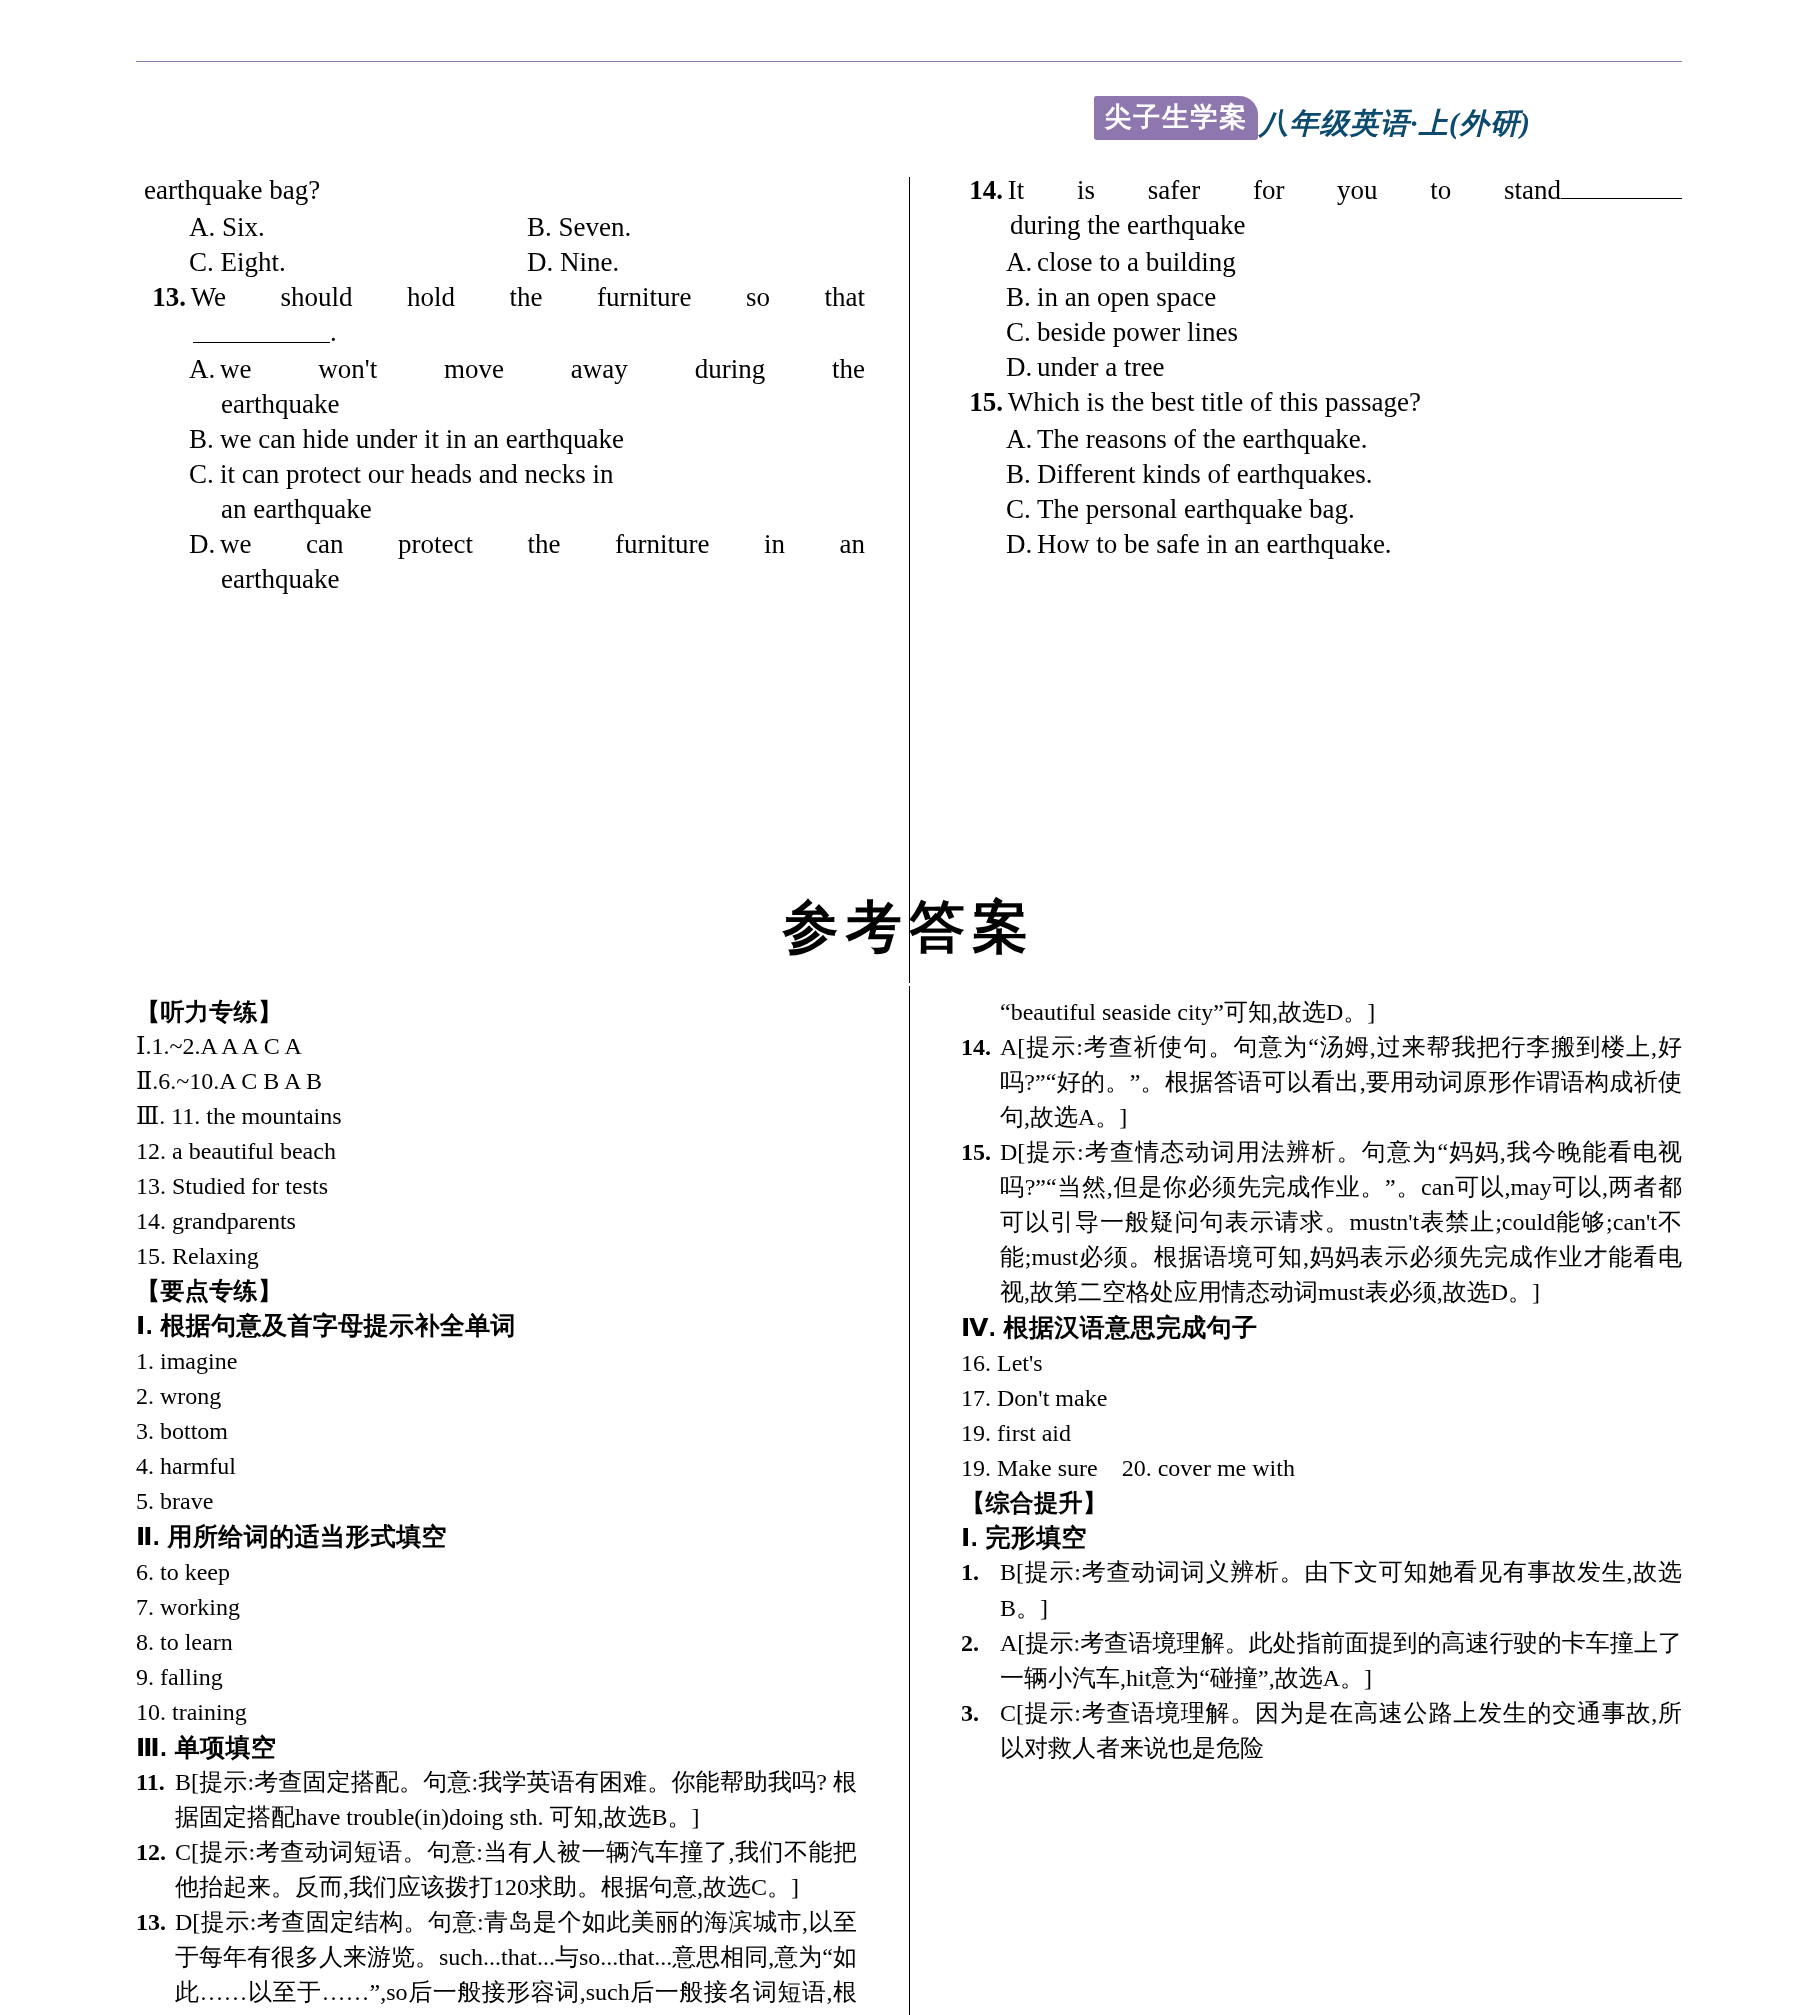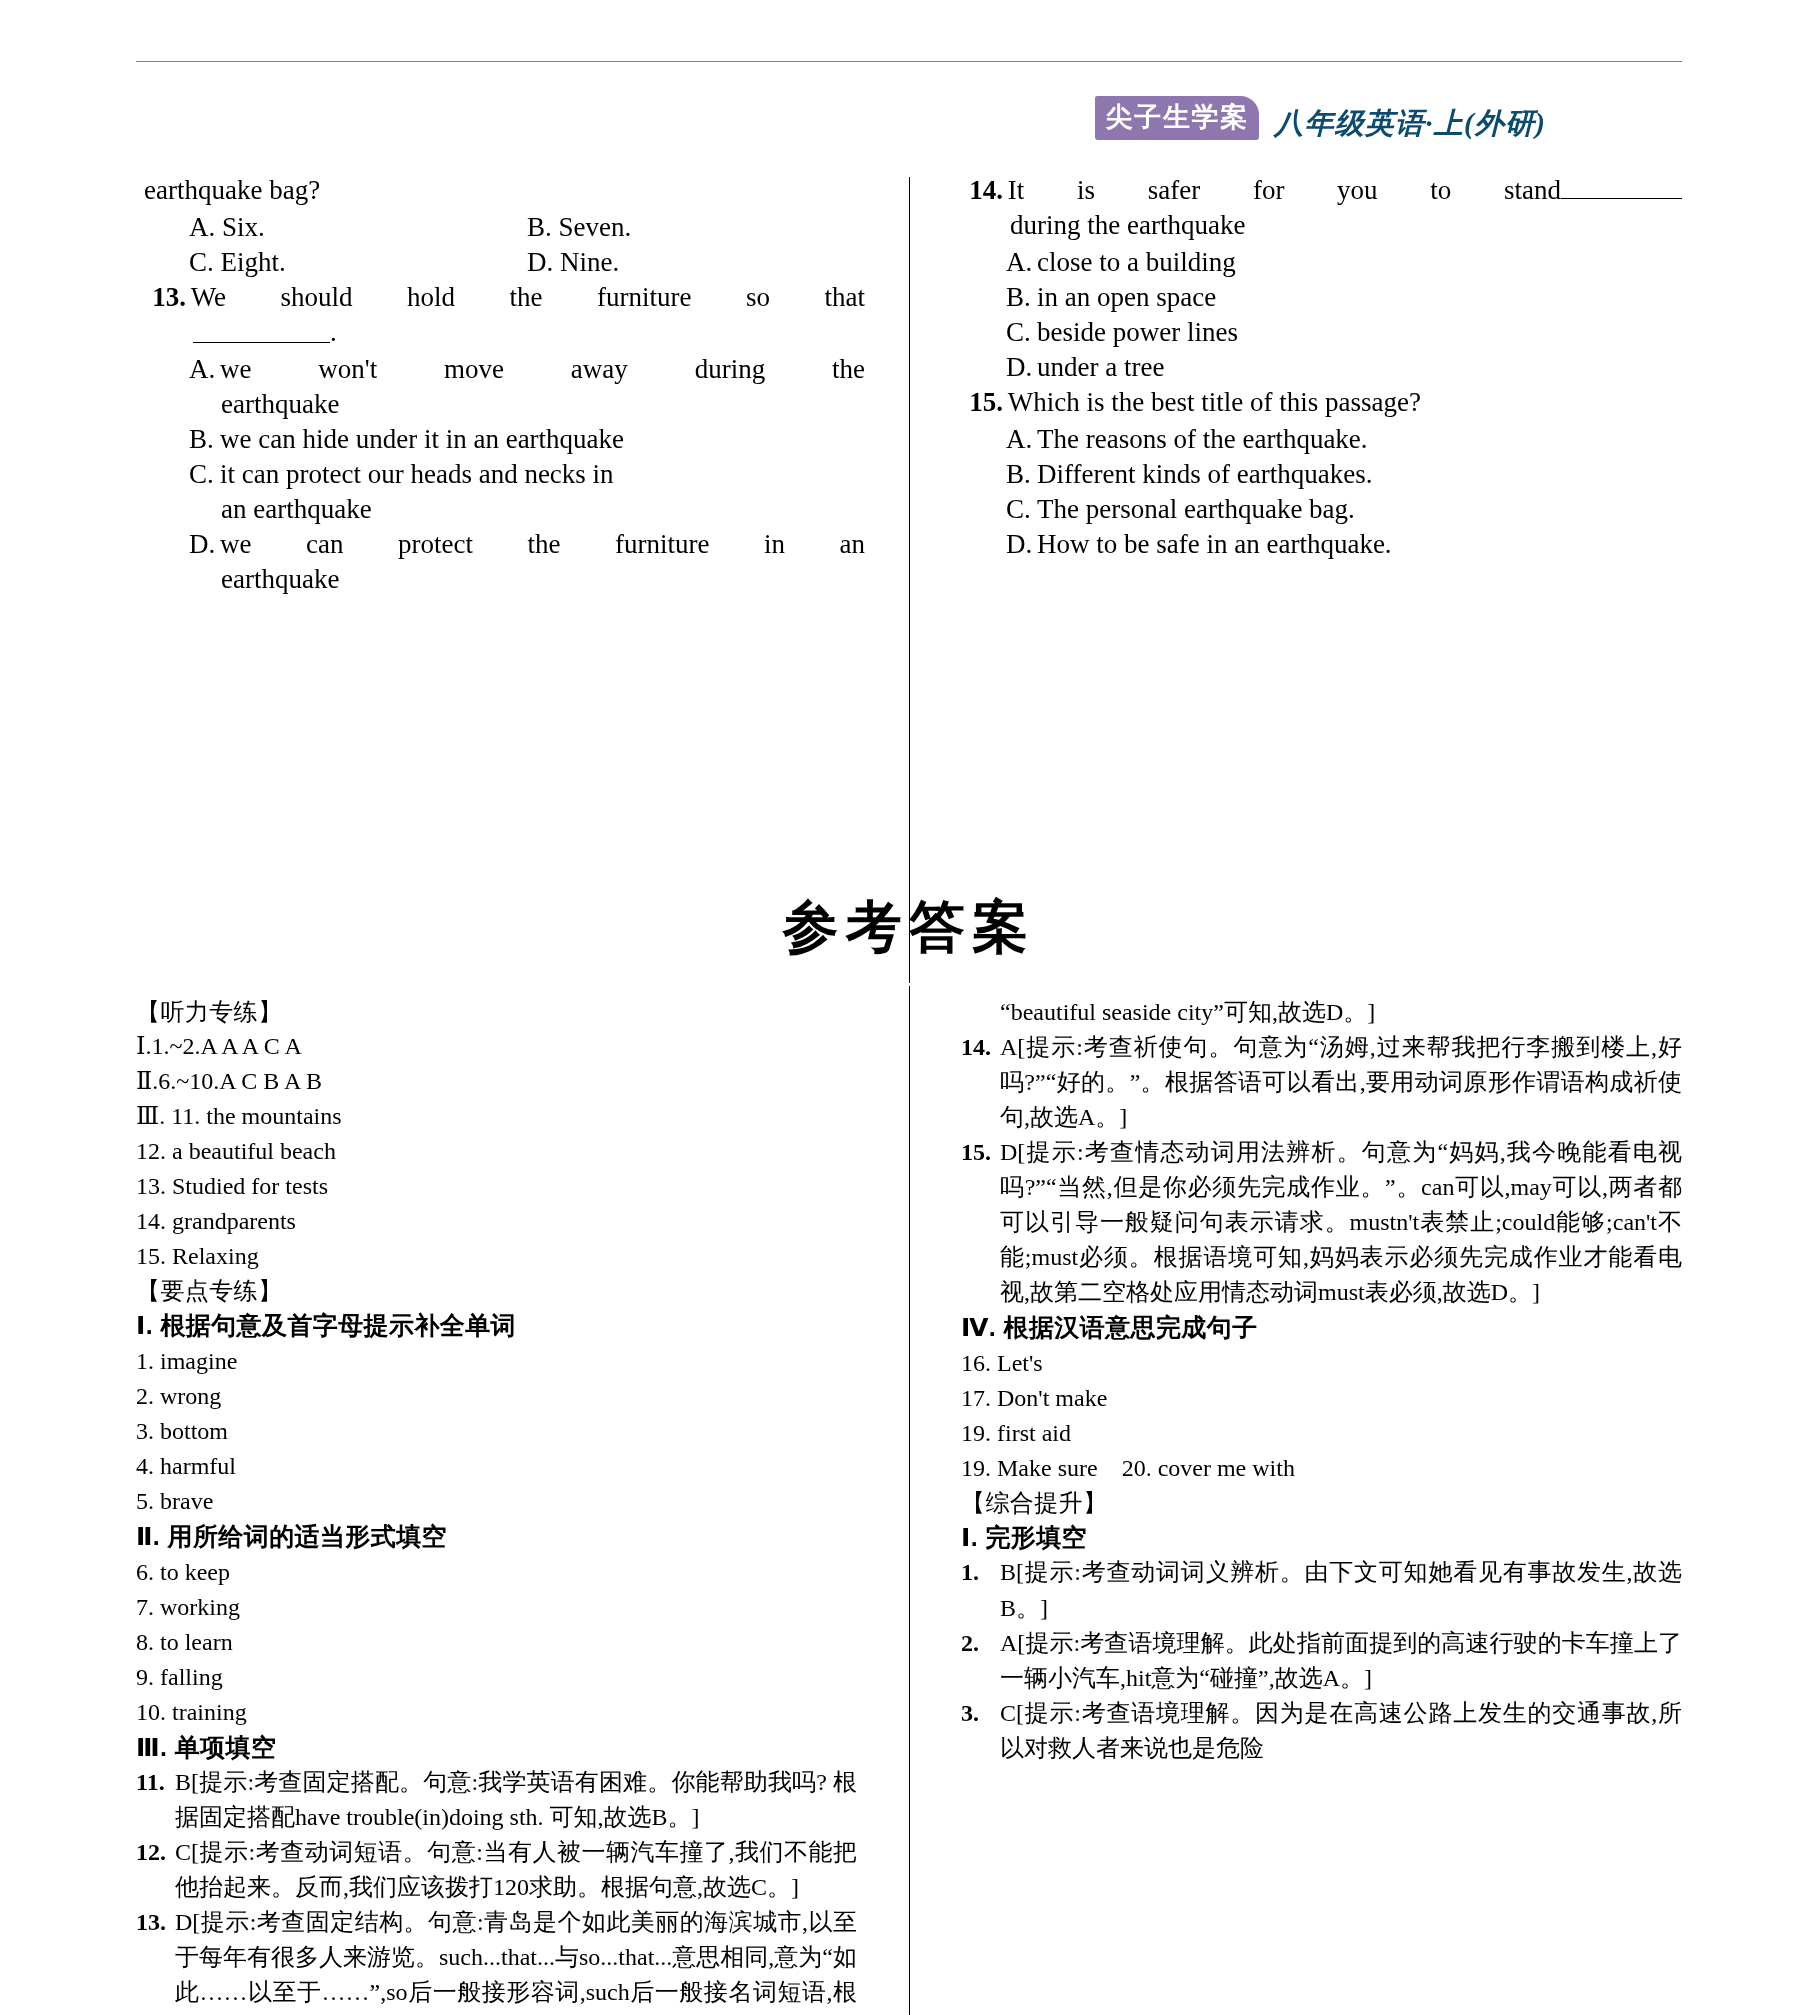--- a/index.html
+++ b/index.html
@@ -28,25 +28,25 @@
   
   .page-header {
     position: absolute;
     left: 0;
     top: 96px;
     width: 1818px;
     height: 60px;
   }
   .header-inner {
     position: absolute;
-    right: 272px;
+    right: 287px;
     top: 0;
     display: flex;
     align-items: flex-end;
-    gap: 15px;
+    gap: 1px;
   }
   .brand-badge {
     display: inline-block;
     background: #8e76ae;
     color: #ffffff;
     font-family: "Liberation Sans", "DejaVu Sans", sans-serif;
     font-weight: bold;
     font-size: 27px;
     line-height: 1;
     letter-spacing: 1.6px;
@@ -188,21 +188,21 @@
   .ans-col {
     position: absolute;
     top: 0;
     width: 721px;
   }
   .ans-col-left  { left: 0; }
   .ans-col-right { left: 825px; }
 
   .sec-head {
     font-family: "Liberation Sans", "DejaVu Sans", sans-serif;
-    font-weight: normal;
+    font-weight: bold;
     font-size: 24px;
     line-height: 1.42;
     margin: 0;
     letter-spacing: 0.4px;
   }
   .sub-head {
     font-family: "Liberation Sans", "DejaVu Sans", sans-serif;
     font-weight: bold;
     font-size: 25px;
     line-height: 1.42;

